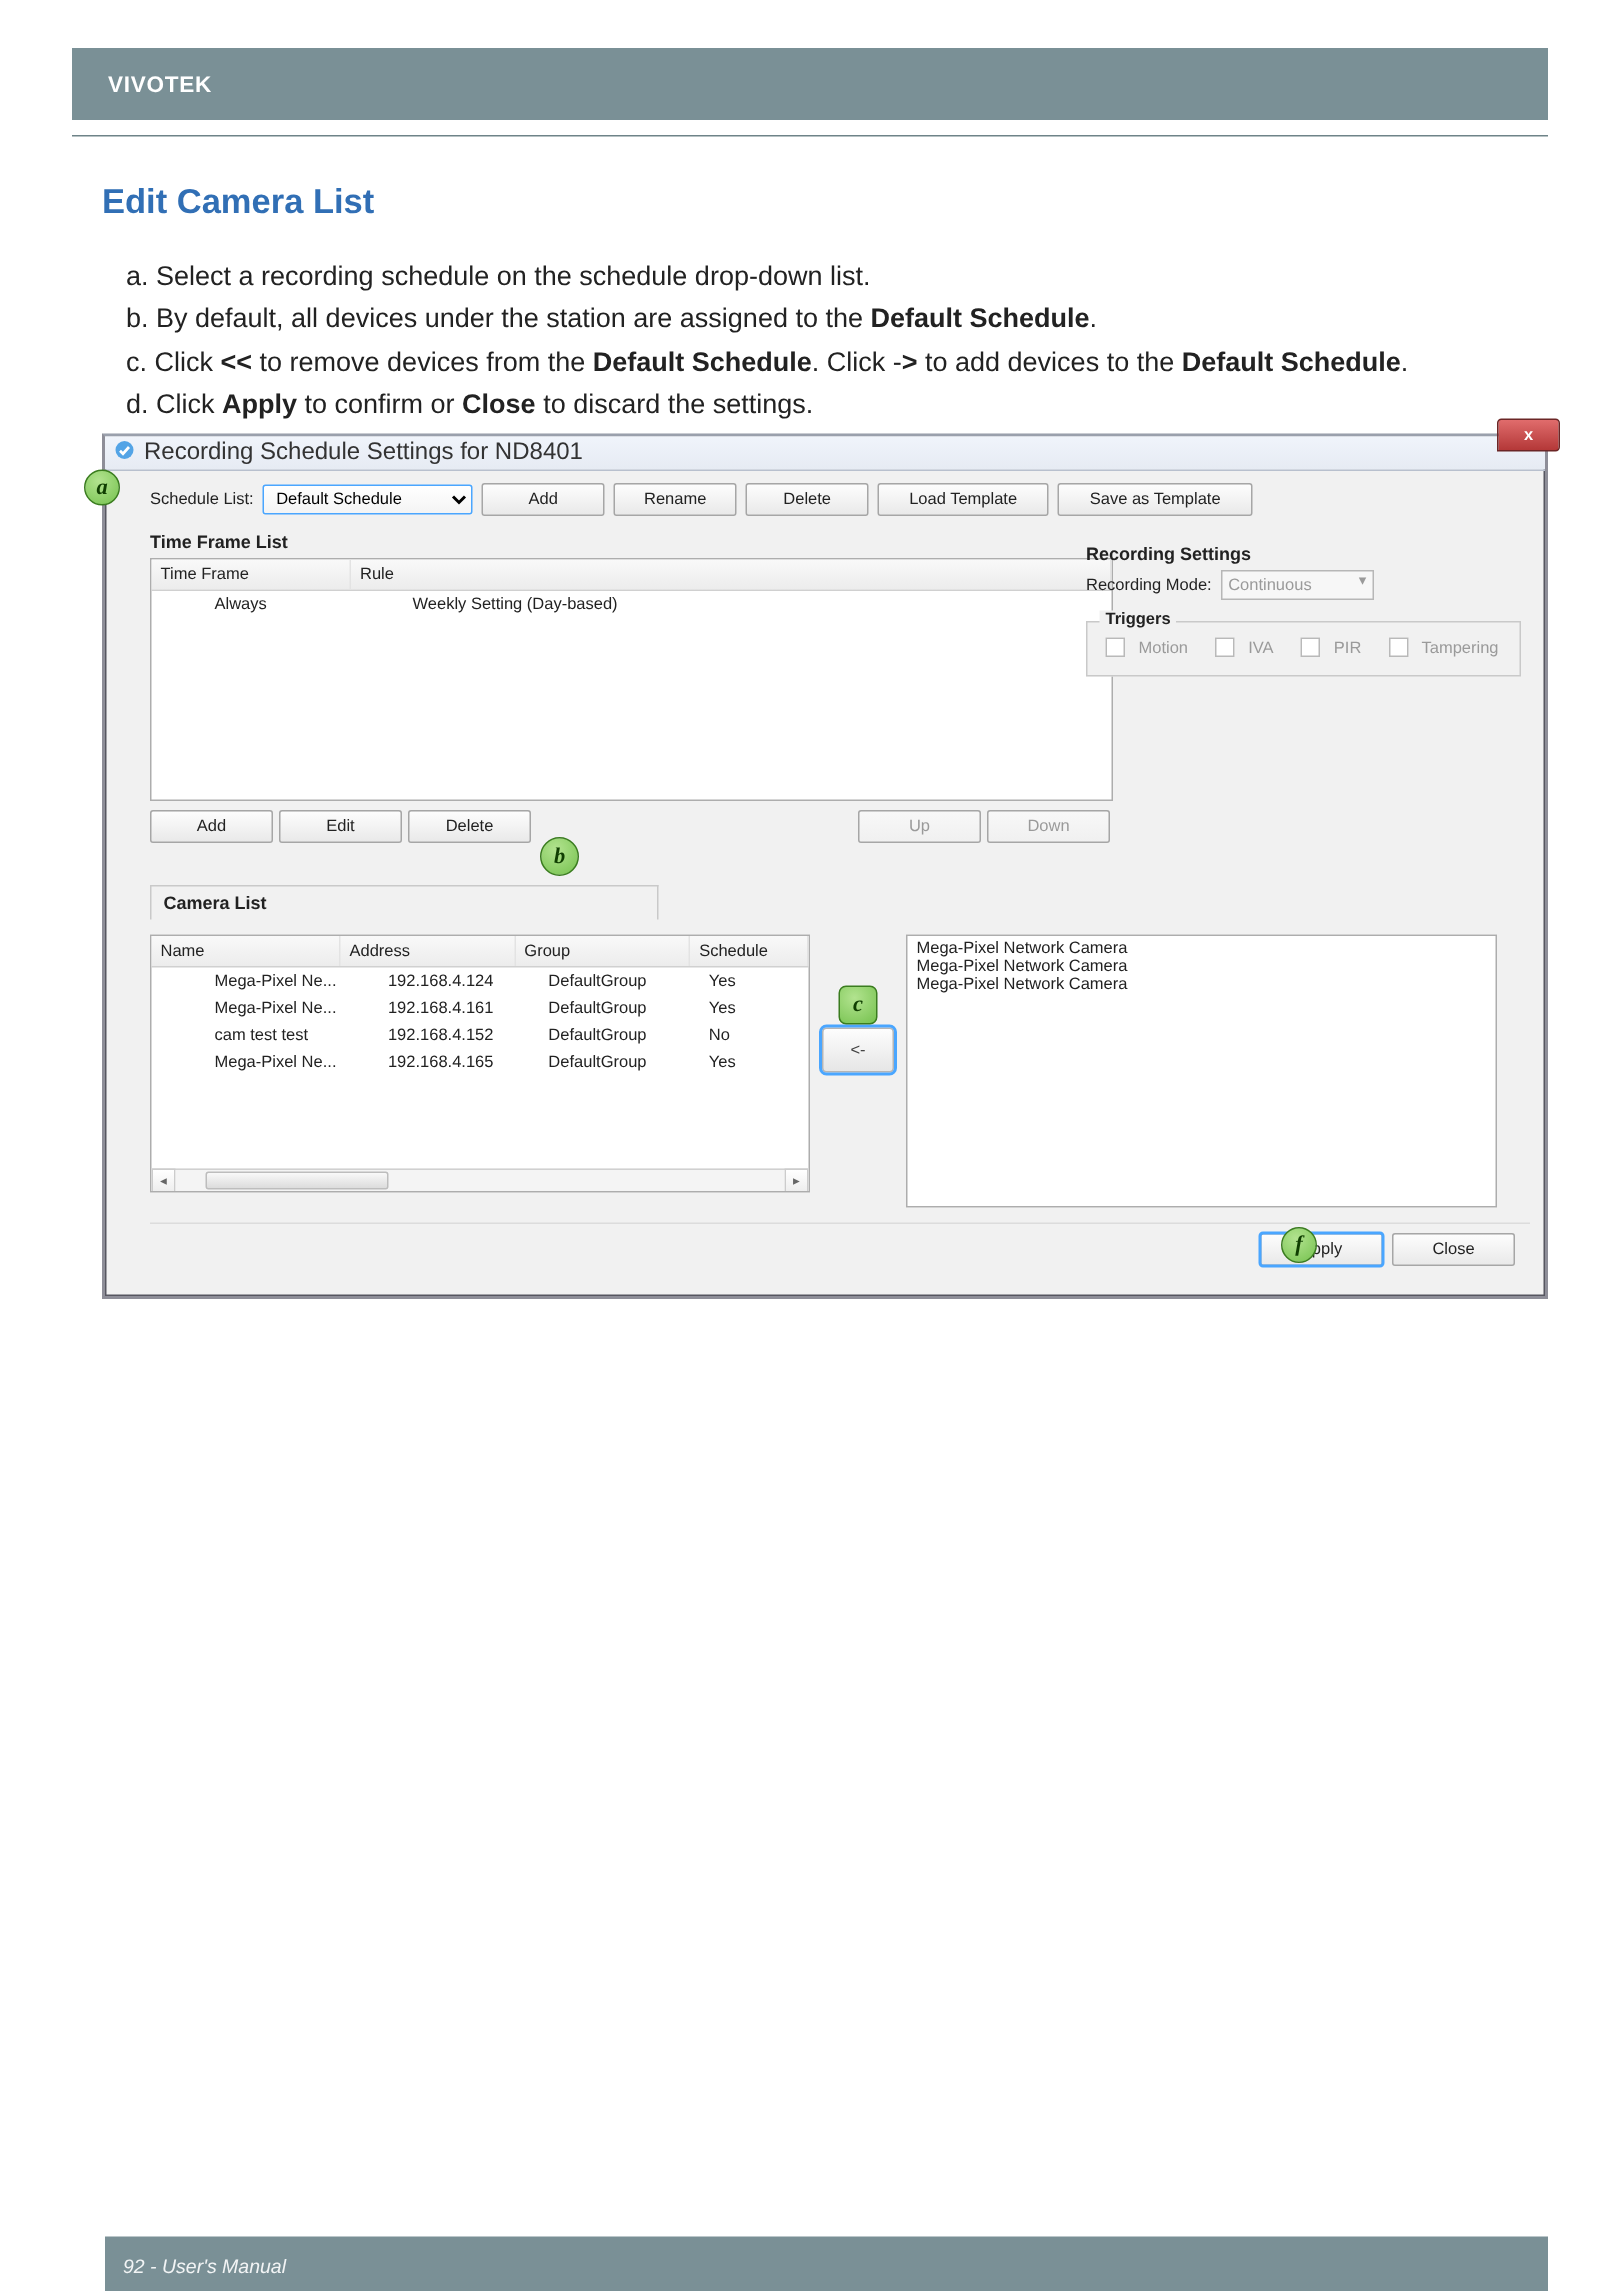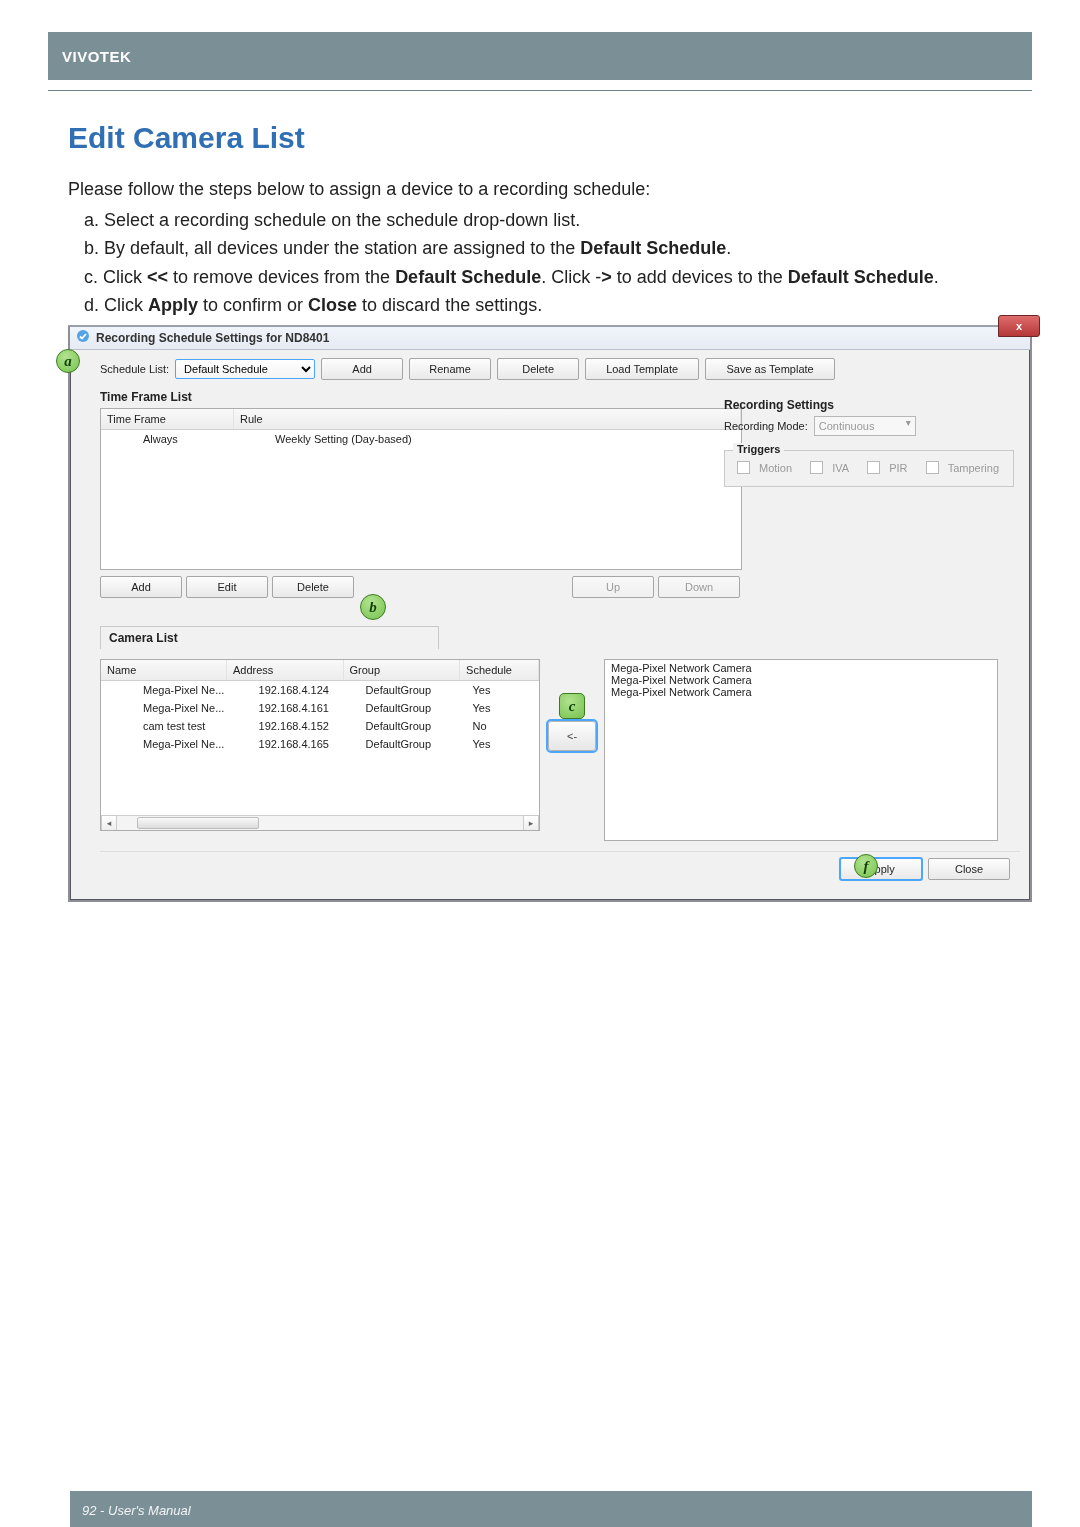--- a/index.html
+++ b/index.html
@@ -18,37 +18,37 @@
     padding-bottom: 80px;
   }
   
   .brandbar {
     background: #7a9096;
     color: #fff;
     height: 48px;
     margin: 32px 48px 10px 48px;
     display: flex;
     align-items: center;
-    padding-left: 14px;
+    padding-left: 24px;
     font-size: 15px;
     font-weight: bold;
     letter-spacing: .5px;
   }
   .brand-underline {
     border-top: 1px solid #6e8388;
     margin: 0 48px 12px 48px;
   }
   .content {
     padding: 10px 56px 0 56px;
   }
   h2.section-title {
     color: #316fb5;
     font-family: Arial, Helvetica, sans-serif;
     font-weight: bold;
-    font-size: 30px;
+    font-size: 23px;
     margin: 8px 0 24px 12px;
   }
   p.intro {
     font-size: 18px;
     margin: 0 0 8px 12px;
   }
   ul.steps {
     list-style: none;
     padding: 0;
     margin: 0 0 8px 12px;
@@ -77,23 +77,22 @@
     border-bottom: 1px solid #b8c0ce;
     display: flex;
     align-items: center;
     position: relative;
   }
   .dlg-titlebar .appicon {
     margin-left: 6px;
     margin-right: 6px;
   }
   .dlg-titlebar .title-text {
-    font-size: 12px;
+    font-size: 16px;
     color: #333;
-    font-weight: bold;
   }
   .dlg-close {
     position: absolute;
     right: -10px;
     top: -12px;
     width: 40px;
     height: 20px;
     background: linear-gradient(#e06c6c,#b43838);
     border: 1px solid #6b2626;
     border-top-left-radius: 3px;
@@ -341,21 +340,20 @@
 
 <div class="page">
   <div class="brandbar">
     <span>VIVOTEK</span>
   </div>
   <div class="brand-underline"></div>
 
   <div class="content">
     <h2 class="section-title">Edit Camera List</h2>
 
-    <p class="intro">Please follow the steps below to assign a device to a recording schedule:</p>
 
     <ul class="steps">
       <li>a. Select a recording schedule on the schedule drop-down list.</li>
       <li>
         <span>b. By default, all devices under the station are assigned to the </span><span class="b">Default Schedule</span><span>.</span>
       </li>
       <li style="text-align:justify;">
         <span>c. Click </span><span class="b">&lt;&lt;</span><span> to remove devices from the </span><span class="b">Default Schedule</span><span>. Click -</span><span class="b">&gt;</span><span> to add devices to the </span><span class="b">Default Schedule</span><span>.</span>
       </li>
       <li>

